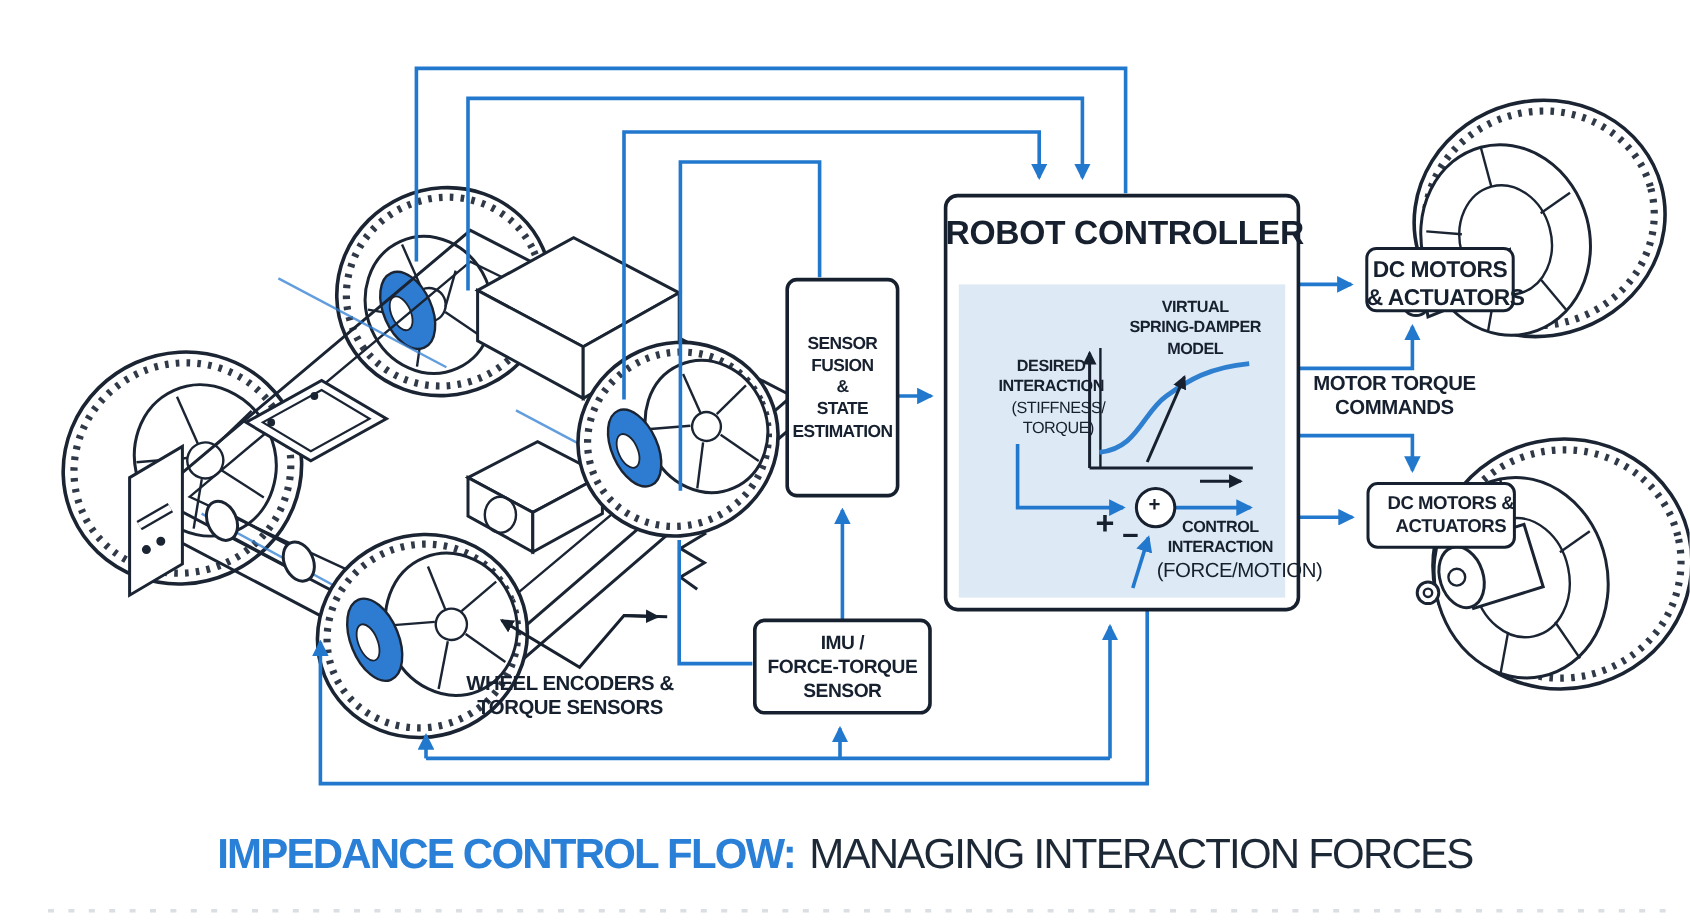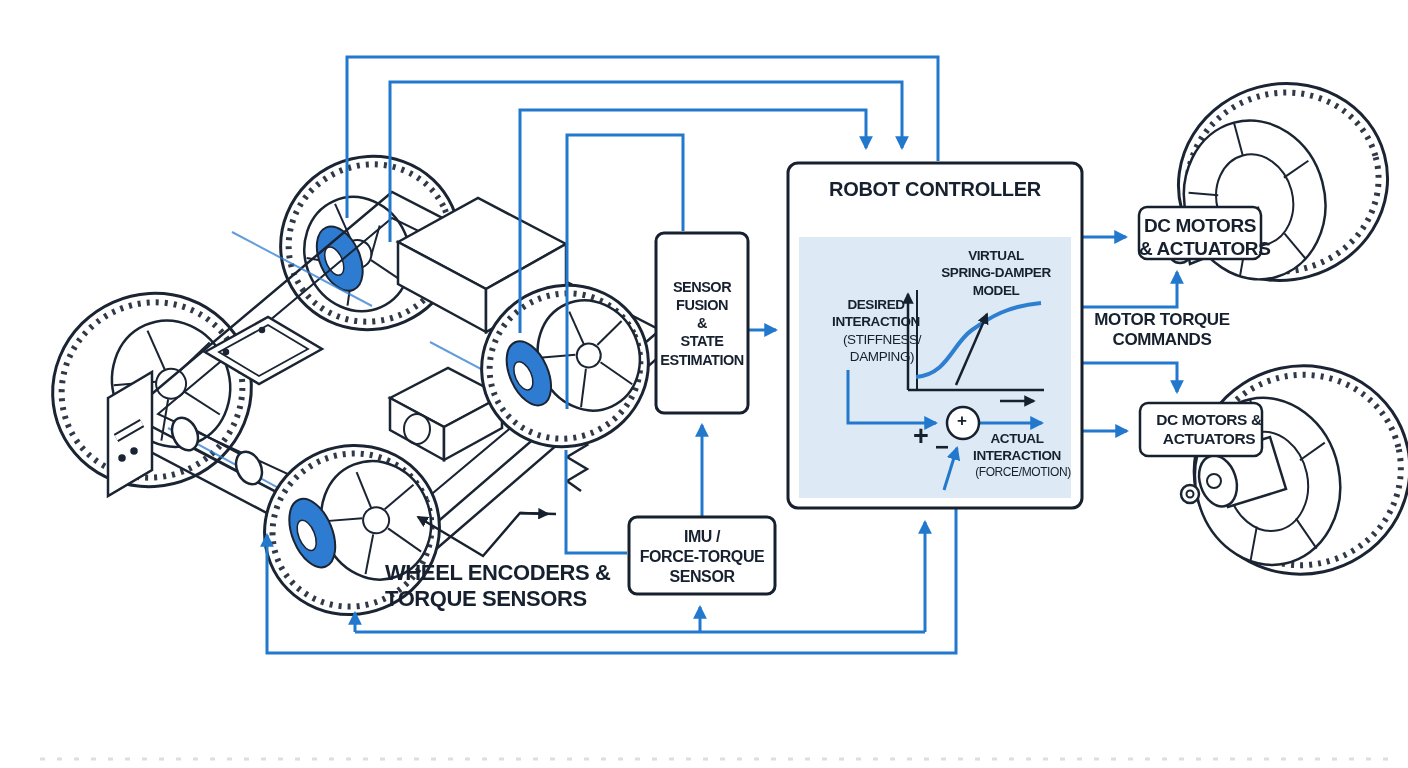--- a/index.html
+++ b/index.html
@@ -4,21 +4,21 @@
 <style>
   html,body{margin:0;padding:0;}
   body{width:1408px;height:768px;position:relative;background:#ffffff;overflow:hidden;
        font-family:"Liberation Sans",sans-serif;color:#1a2433;}
   #stage{position:absolute;left:0;top:0;width:1408px;height:768px;}
   svg{position:absolute;left:0;top:0;}
   .lbl{position:absolute;text-align:center;font-weight:bold;letter-spacing:-0.4px;
        line-height:1.25;color:#16202e;white-space:nowrap;}
   .lbl div{white-space:nowrap;}
   .light{font-weight:normal;margin-left:12px;}
-  .ctl-title{font-size:20px;line-height:1.3;letter-spacing:-0.3px;}
+  .ctl-title{font-size:28px;line-height:1.3;letter-spacing:-0.3px;}
   .box-lbl{font-size:15px;}
   .small-lbl{font-size:13.5px;line-height:1.28;}
   .caption{position:absolute;left:0;right:0;top:692px;text-align:center;
            font-size:35px;font-weight:bold;letter-spacing:-1.5px;}
   .caption .hl{color:#2a7fd6;}
   .caption .rest{color:#1d2836;font-weight:500;margin-left:12px;}
   .sym{position:absolute;font-weight:bold;color:#16202e;}
 </style>
 </head>
 <body>
@@ -229,33 +229,33 @@
 </svg>
 
 <div class="lbl ctl-title" style="left:788px;top:176px;width:294px;">
   <div>ROBOT CONTROLLER</div>
 </div>
 
 <div class="lbl small-lbl" style="left:818px;top:296px;width:116px;">
   <div>DESIRED</div>
   <div>INTERACTION</div>
   <div class="light">(STIFFNESS/</div>
-  <div class="light">DAMPING)</div>
+  <div class="light">TORQUE)</div>
 </div>
 
 <div class="lbl small-lbl" style="left:920px;top:247px;width:152px;">
   <div>VIRTUAL</div>
   <div>SPRING-DAMPER</div>
   <div>MODEL</div>
 </div>
 
 <div class="lbl small-lbl" style="left:952px;top:430px;width:130px;">
-  <div>ACTUAL</div>
+  <div>CONTROL</div>
   <div>INTERACTION</div>
-  <div class="light" style="font-size:12px">(FORCE/MOTION)</div>
+  <div class="light" style="font-size:17px">(FORCE/MOTION)</div>
 </div>
 
 <div class="sym" style="left:913px;top:421px;font-size:27px;">+</div>
 <div class="sym" style="left:935px;top:433px;font-size:24px;">−</div>
 <div class="sym" style="left:957px;top:411px;font-size:17px;">+</div>
 
 <div class="lbl box-lbl" style="left:656px;top:278px;width:92px;font-size:14.5px;letter-spacing:-0.5px;">
   <div>SENSOR</div>
   <div>FUSION</div>
   <div>&amp;</div>
@@ -277,19 +277,22 @@
 <div class="lbl" style="left:1140px;top:411px;width:138px;font-size:15.5px;line-height:1.22;">
   <div>DC MOTORS &amp;</div>
   <div>ACTUATORS</div>
 </div>
 
 <div class="lbl" style="left:1085px;top:310px;width:154px;font-size:17px;line-height:1.2;">
   <div>MOTOR TORQUE</div>
   <div>COMMANDS</div>
 </div>
 
-<div class="lbl" style="left:385px;top:560px;width:180px;font-size:22px;line-height:1.2;">
+<div class="lbl" style="left:385px;top:560px;width:180px;font-size:17px;line-height:1.2;">
   <div>WHEEL ENCODERS &amp;</div>
   <div>TORQUE SENSORS</div>
 </div>
 
+<div class="caption">
+  <span class="hl">IMPEDANCE CONTROL FLOW:</span><span class="rest">MANAGING INTERACTION FORCES</span>
+</div>
 
 </div>
 
 </body></html>

